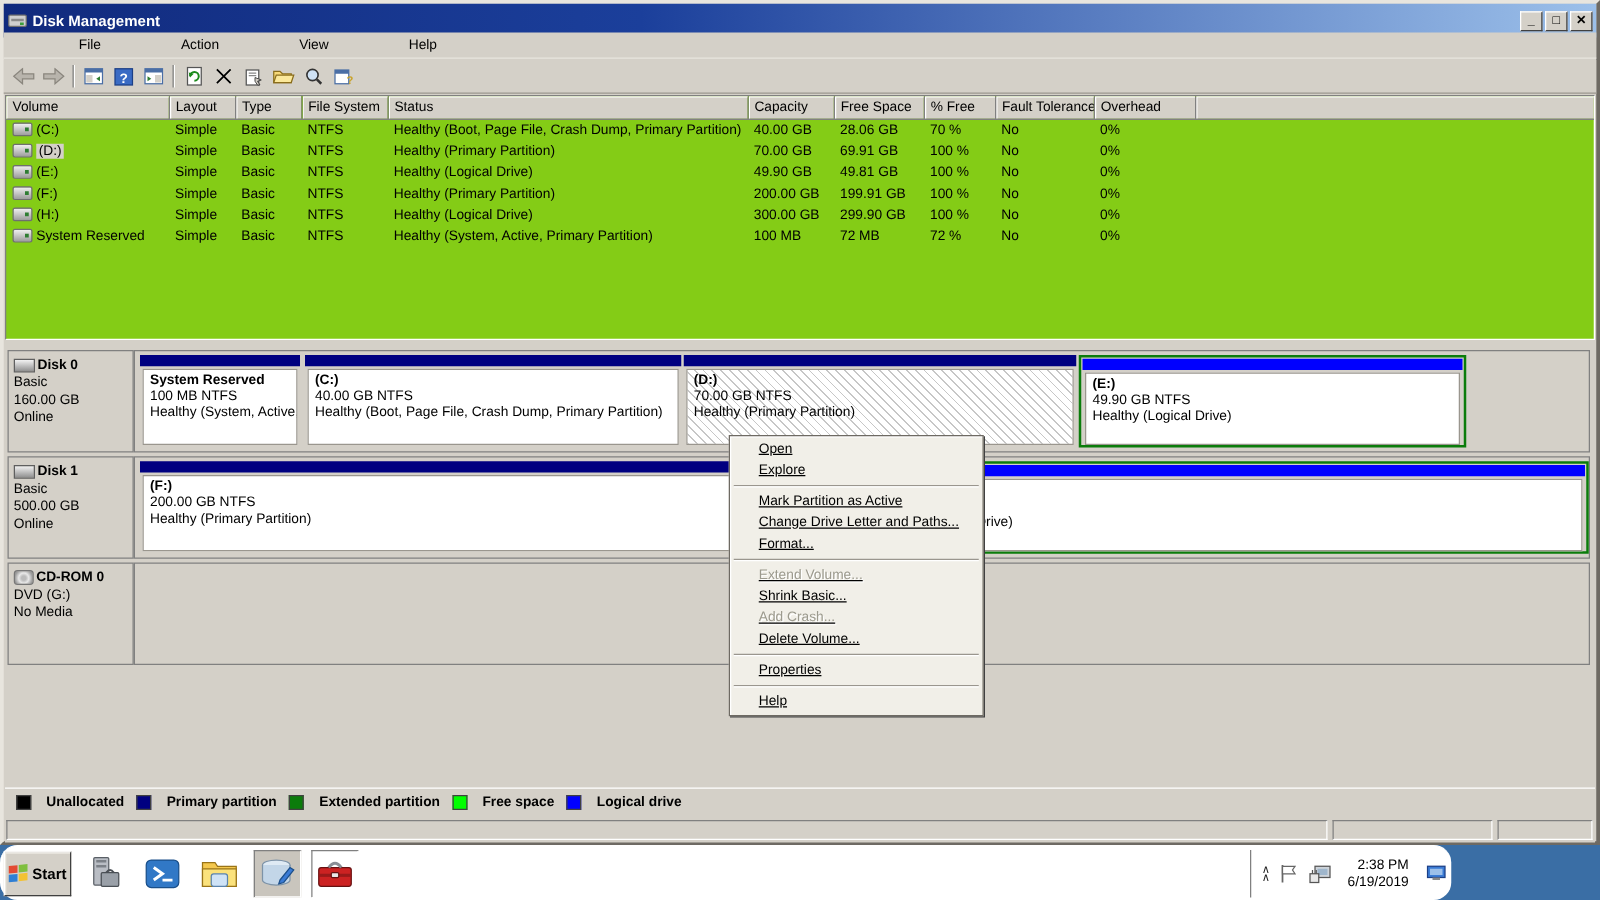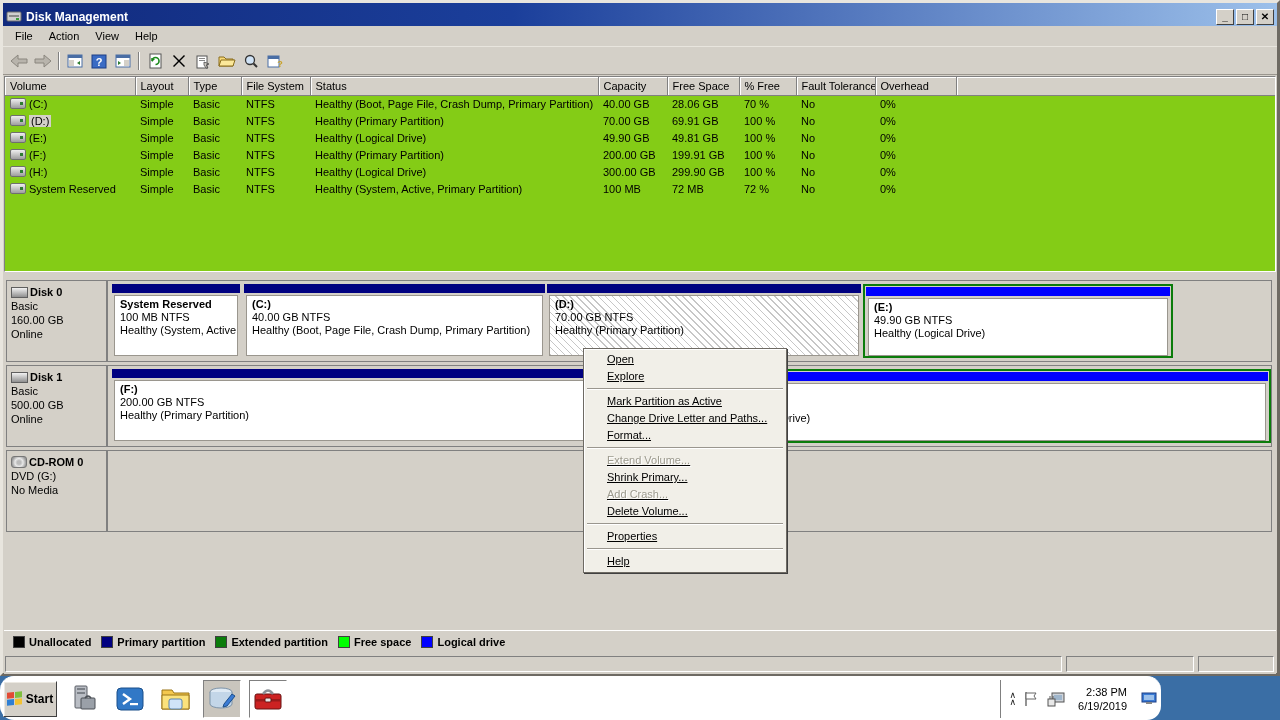--- a/index.html
+++ b/index.html
@@ -16,21 +16,21 @@
               display:flex; align-items:center; padding:0 3px; }
   .titlebar .title { color:#fff; font-weight:bold; font-size:12px; margin-left:4px; flex:1; }
   .winbtn { width:18px; height:16px; background:#d4d0c8; margin-left:2px;
             display:flex; align-items:center; justify-content:center;
             font-size:10px; font-weight:bold; color:#000; line-height:1;
             border:1px solid; border-color:#fff #404040 #404040 #fff; }
   .app-icon16 { width:16px; height:16px; display:inline-block; }
 
   .menubar { position:absolute; left:0; top:23px; right:0; height:21px; background:#d4d0c8;
              display:flex; align-items:center; padding-left:4px; border-bottom:1px solid #e8e5de; }
-  .menubar .menu-item { padding:11px 8px; }
+  .menubar .menu-item { padding:11px 8px;margin-left:48px; }
 
   .toolbar { position:absolute; left:0; top:45px; right:0; height:27px; background:#d4d0c8;
              display:flex; align-items:center; padding-left:4px; border-bottom:1px solid #9a968e; }
   .tbtn { width:24px; height:22px; display:flex; align-items:center; justify-content:center; }
   .tsep { width:2px; height:18px; margin:0 3px; border-left:1px solid #808080; border-right:1px solid #fff; }
 
   
   .listview { position:absolute; left:1px; top:73px; width:1272px; height:196px; background:#84cc16;
               border:1px solid; border-color:#808080 #fff #fff #808080; overflow:hidden; }
   table.volumes { border-collapse:collapse; table-layout:fixed; width:1272px; }
@@ -70,21 +70,21 @@
   .ctxmenu { position:absolute; left:580px; top:345px; width:204px; background:#f1efe8;
              border:1px solid #6e6a63; box-shadow:1px 1px 0 #404040, inset 1px 1px 0 #fff;
              padding:2px 1px; z-index:50;text-decoration:underline; }
   .ctxmenu .mi { height:17px; line-height:17px; padding-left:22px; white-space:nowrap; }
   .ctxmenu .mi.disabled { color:#9c9a8e; text-shadow:1px 1px 0 #fff; }
   .ctxmenu .msep { height:0; border-top:1px solid #9a968e; border-bottom:1px solid #fff; margin:3px 2px; }
 
   
   .legendbar { position:absolute; left:1px; top:627px; width:1272px; height:23px; background:#d4d0c8;
                border-top:1px solid #fff; display:flex; align-items:center; gap:10px; padding-left:9px; }
-  .leg { display:flex; gap:4px; font-weight:bold; }
+  .leg { display:flex; gap:12px; font-weight:bold; }
   .leg .sw { width:12px; height:12px; border:1px solid #404040; }
   .statusbar { position:absolute; left:1px; top:651px; width:1272px; height:20px; background:#d4d0c8;
                display:flex; gap:4px; padding:2px 2px 2px 1px; }
   .statusbar .pane { border:1px solid; border-color:#808080 #fff #fff #808080; }
 
   
   .taskbar { position:absolute; left:0; top:676px; width:1161px; height:44px; background:#ffffff;
              border-top:1px solid #fff; display:flex; align-items:center;border-radius:14px; }
   .startbtn { width:54px; height:36px; margin-left:3px; background:#d4d0c8;
               border:1px solid; border-color:#fff #404040 #404040 #fff; box-shadow:inset 1px 1px 0 #ece9e2;
@@ -434,21 +434,21 @@
 
   <div class="ctxmenu" id="ctxmenu">
       <div class="mi">Open</div>
       <div class="mi">Explore</div>
       <div class="msep"></div>
       <div class="mi">Mark Partition as Active</div>
       <div class="mi">Change Drive Letter and Paths...</div>
       <div class="mi">Format...</div>
       <div class="msep"></div>
       <div class="mi disabled">Extend Volume...</div>
-      <div class="mi">Shrink Primary...</div>
+      <div class="mi">Shrink Basic...</div>
       <div class="mi disabled">Add Crash...</div>
       <div class="mi">Delete Volume...</div>
       <div class="msep"></div>
       <div class="mi">Properties</div>
       <div class="msep"></div>
       <div class="mi">Help</div>
     </div>
 
   <div class="legendbar" id="legendbar">
       <div class="leg">

